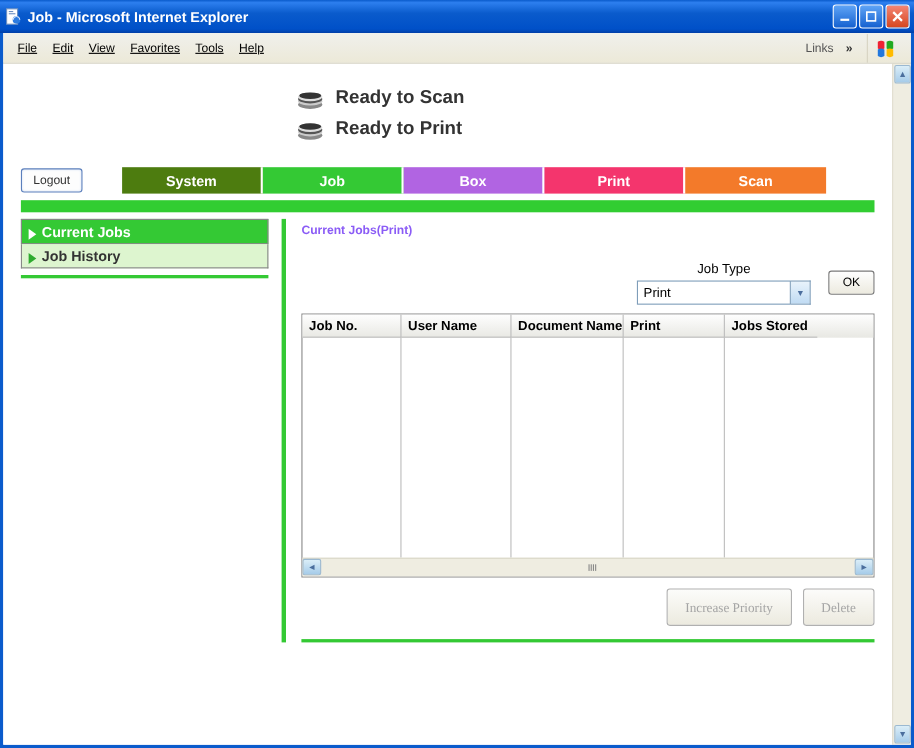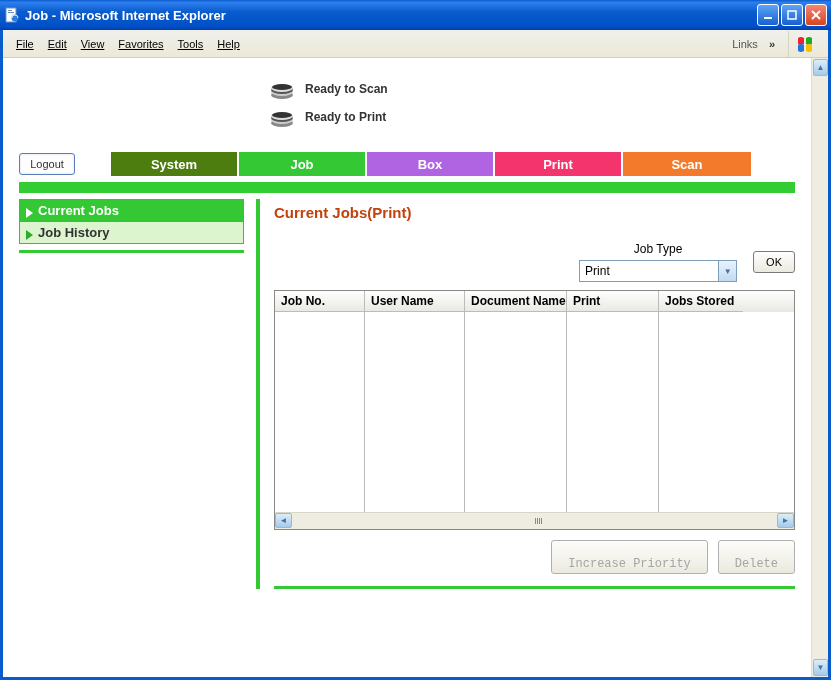--- a/index.html
+++ b/index.html
@@ -31,21 +31,21 @@
     .content-wrap { display: flex; height: calc(100% - 28px); }
     .content { flex: 1; background: #fff; padding: 10px 16px 16px 16px; overflow: auto; position: relative; }
     .vscroll { width: 17px; background: #efede1; border-left: 1px solid #e0ddcf; position: relative; }
     .vscroll .arrow { width: 15px; height: 17px; margin: 1px; background: linear-gradient(to bottom,#dbeef8,#a5cbe9); border: 1px solid #9bb9d1; border-radius: 2px; display: flex; align-items: center; justify-content: center; font-size: 8px; color: #4b6e9d; position: absolute; left:0; }
     .vscroll .arrow.up{ top:0;} .vscroll .arrow.down{ bottom:0; }
     
     
     .status-area { margin-left: 250px; margin-top: 10px; }
     .status-row { display: flex; align-items: center; gap: 10px; margin-bottom: 6px; }
     .printer-icon { width: 26px; height: 22px; }
-    .status-text { font-size: 12px; color: #333; font-weight: bold; text-align: center; }
+    .status-text { font-size: 17px; color: #333; font-weight: bold; text-align: center; }
     
     
     .button-row { margin-top: 24px; display: flex; align-items: stretch; gap: 0; }
     .logout-btn { width: 56px; height: 22px; border: 1px solid #5b7fbc; border-radius: 3px; background: #fdfdfd; color: #333; cursor: pointer; font-size: 11px; font-family: inherit; box-shadow: inset 0 0 2px #c7d8f2; margin-right: 36px; margin-top: 1px; }
     .nav-tabs { display: flex; }
     .nav-tab { height: 24px; width: 128px; display: flex; align-items: center; justify-content: center; color: #fff; font-weight: bold; font-size: 13px; border-right: 2px solid #fff; cursor: pointer; }
     .nav-tab:last-child { border-right: none; }
     
     
     .green-bar { height: 11px; background: #32cd32; margin-top: 6px; }
@@ -55,21 +55,21 @@
     .sidebar { width: 225px; }
     .side-item { display: flex; align-items: flex-end; padding: 3px 6px; font-size: 13px; font-weight: bold; cursor: pointer; border-bottom: 1px solid #ccc; }
     .side-item.active { background: #34c934; color: #fff; border: 1px solid #888; }
     .side-item.inactive { background: #ddf5cf; color: #333; border: 1px solid #888; border-top: none; }
     .side-tri { width: 0; height: 0; border-top: 5px solid transparent; border-bottom: 5px solid transparent; margin-right: 5px; }
     .side-item.active .side-tri { border-left: 7px solid #fff; }
     .side-item.inactive .side-tri { border-left: 7px solid #2eab2e; }
     .side-underline { height: 3px; background: #34c934; margin-top: 6px; }
     
     .main-pane { flex: 1; border-left: 4px solid #34c934; margin-left: 12px; padding-left: 14px; }
-    .pane-title { font-size: 15px; color: #c2410c; font-weight: bold; padding: 5px 0; }
+    .pane-title { font-size: 11px; color: #8b5cf6; font-weight: bold; padding: 5px 0; }
     .jobtype-row { display: flex; align-items: center; justify-content: flex-end; gap: 8px; margin-top: 16px; margin-bottom: 8px; }
     .jobtype-block { display: flex; flex-direction: column; align-items: center; gap: 4px; }
     .jobtype-block .lbl { font-size: 12px; }
     .select-wrap { display: flex; align-items: center; }
     .select-box { width: 140px; height: 22px; border: 1px solid #7e9db9; background: #fff; display: flex; align-items: center; padding: 0 5px; font-size: 12px; }
     .select-drop { width: 18px; height: 22px; border: 1px solid #7e9db9; border-left: none; background: linear-gradient(to bottom,#e9f3fb,#c0dbf3); display: flex; align-items: center; justify-content: center; font-size: 8px; color: #4b6e9d; cursor: pointer; }
     .ok-btn { height: 22px; padding: 0 12px; border: 1px solid #7a7a7a; border-radius: 3px; background: linear-gradient(to bottom,#fefefe,#eceadf); font-size: 11px; cursor: pointer; font-family: inherit; margin-left: 8px; }
     
     
     .table-box { border: 1px solid #888; }
@@ -79,21 +79,21 @@
     .tbody { height: 200px; display: flex; }
     .tcol { border-right: 1px solid #bcbcbc; }
     .tcol.c0{width:90px;} .tcol.c1{width:100px;} .tcol.c2{width:102px;} .tcol.c3{width:92px;} .tcol.c4{width:84px; border-right:none;}
     .hscroll { height: 17px; background: #efede1; border-top: 1px solid #d9d6c8; position: relative; }
     .hscroll .harrow { width: 17px; height: 15px; background: linear-gradient(to bottom,#dbeef8,#a5cbe9); border: 1px solid #9bb9d1; border-radius: 2px; position: absolute; top: 0; display: flex; align-items: center; justify-content: center; font-size: 8px; color: #4b6e9d; }
     .hscroll .harrow.left { left: 0; } .hscroll .harrow.right { right: 0; }
     .hscroll .hgrip { position: absolute; left: 50%; top: 5px; width: 16px; height: 6px; display: flex; gap: 1px; }
     .hscroll .hgrip span { width: 1px; background: #888; }
     
     .action-row { display: flex; justify-content: flex-end; gap: 10px; margin-top: 10px; }
-    .action-btn { height: 16px; padding: 16px 16px; border: 1px solid #b0b0b0; border-radius: 3px; background: linear-gradient(to bottom,#fcfcfa,#eceadf); color: #a5a5a5; font-size: 12px; font-family: Liberation Mono, monospace; }
+    .action-btn { height: 34px; padding: 0 16px; border: 1px solid #b0b0b0; border-radius: 3px; background: linear-gradient(to bottom,#fcfcfa,#eceadf); color: #a5a5a5; font-size: 12px; font-family: Liberation Serif, serif; }
     .main-underline { height: 3px; background: #34c934; margin-top: 12px; }
   </style>
 </head>
 <body>
 
 <div class="titlebar">
   <span class="titlebar-icon">
     <svg viewBox="0 0 16 16">
         <rect x="2" y="1" width="10" height="14" fill="#fff" stroke="#6b8fc2" stroke-width="1"></rect>
         <rect x="4" y="3" width="4" height="1" fill="#6b8fc2"></rect>

